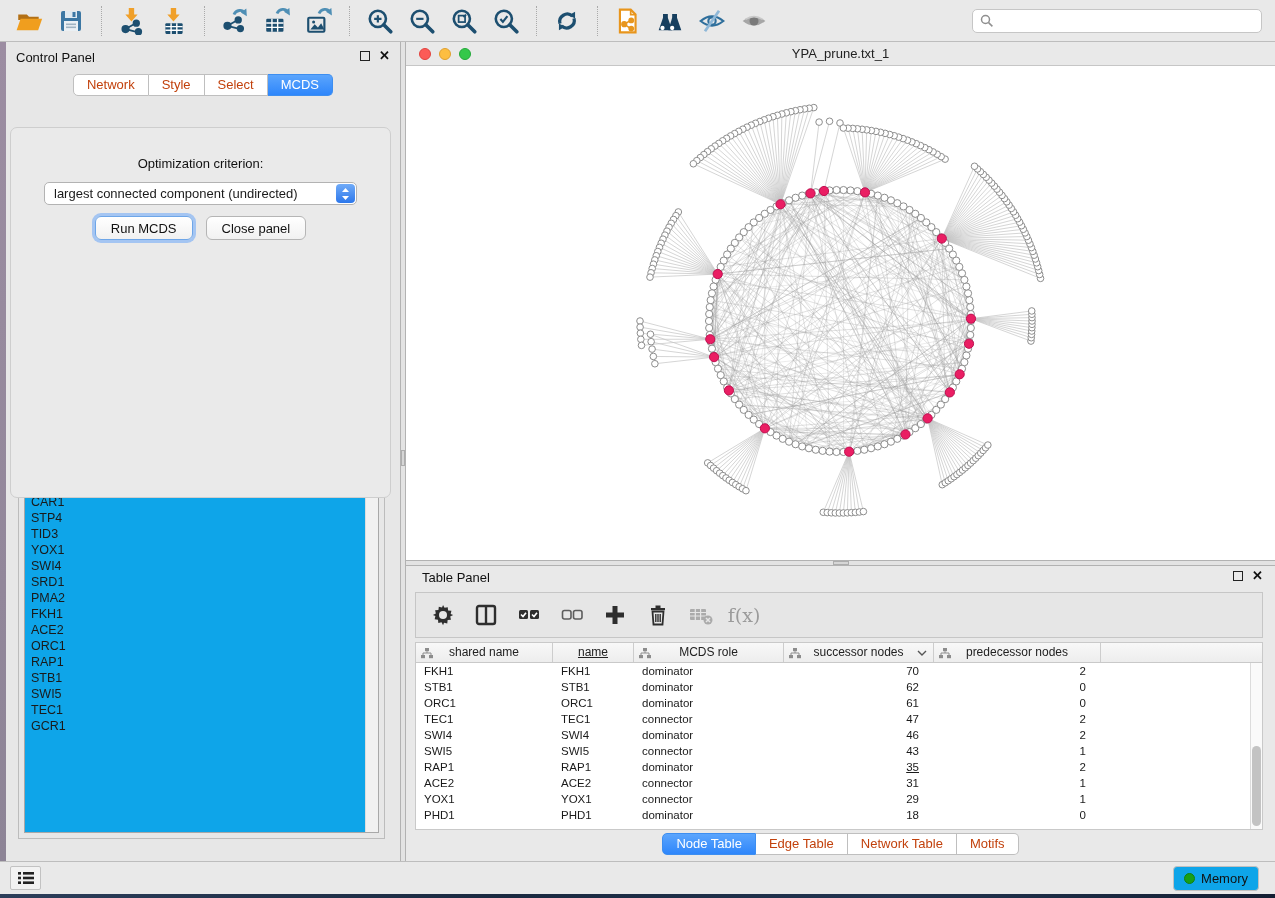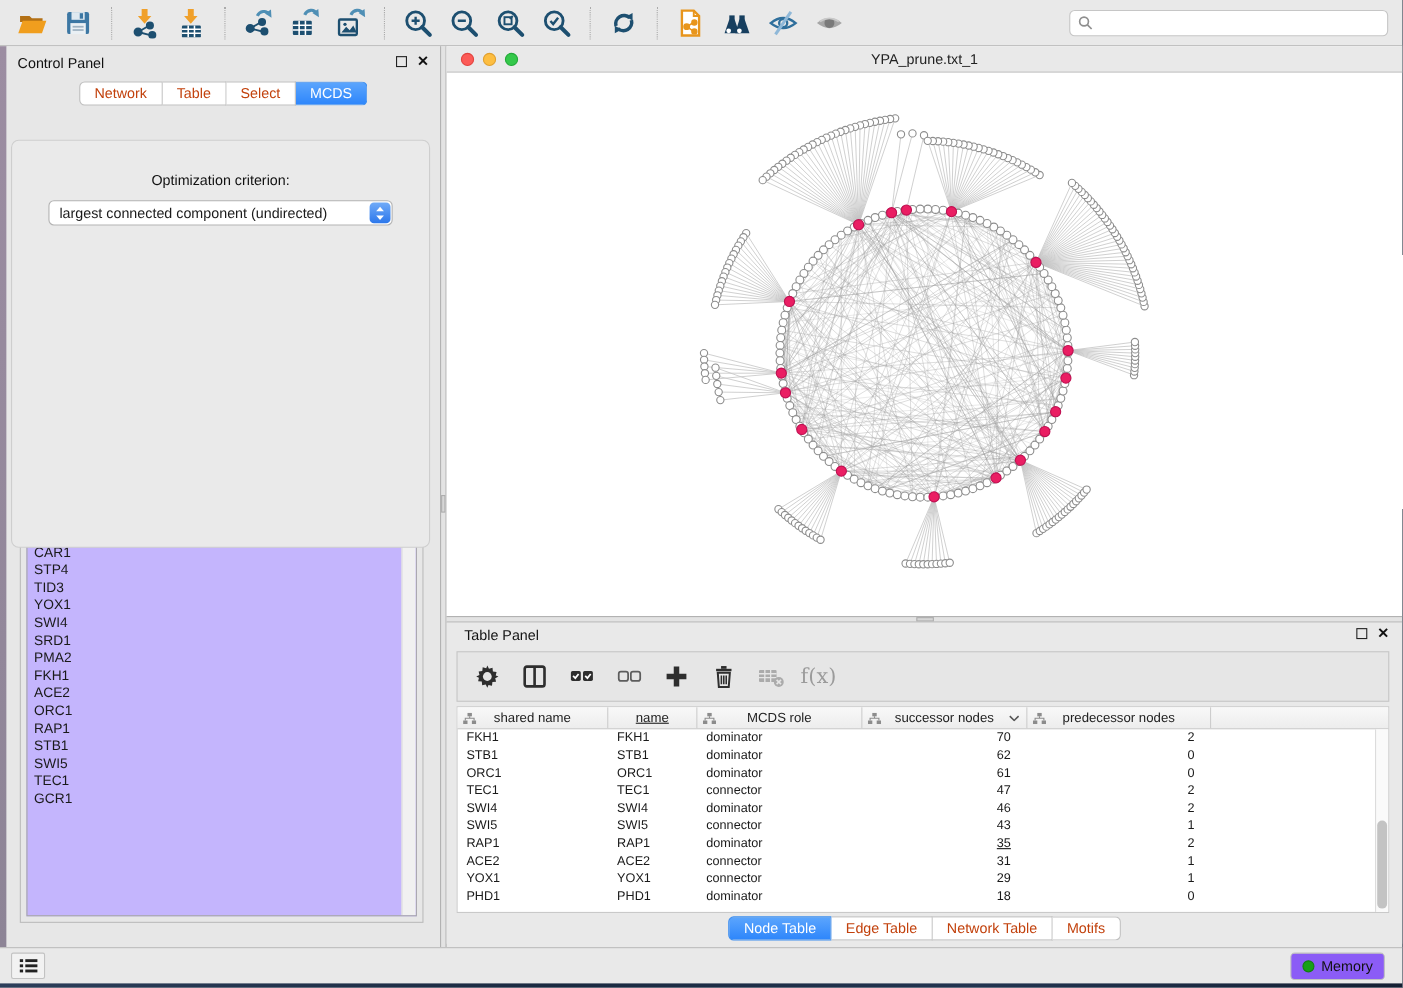--- a/index.html
+++ b/index.html
@@ -42,21 +42,21 @@
               border:1px solid #b3b3b3; border-radius:5px; font-size:13px; line-height:21px; padding-left:9px; }
   .dd-stepper { position:absolute; right:1px; top:1px; width:19px; height:19px; border-radius:4px;
                 background:linear-gradient(#70abf8,#2c77eb); display:flex; align-items:center; justify-content:center; }
   .btn-row { display:flex; justify-content:center; gap:13px; margin-top:11px; }
   .btn { height:24px; padding:0 15px; font-size:13px; color:#111; background:linear-gradient(#ffffff,#f1f1f1);
          border:1px solid #b5b5b5; border-radius:6px; }
   .btn.focused { box-shadow:0 0 0 3px rgba(105,165,248,.55); border-color:#6ea6e8; }
 
   .group { position:absolute; left:12px; right:15px; top:424px; bottom:22px; border:1px solid #bcbcbc; }
   .group-label { position:absolute; left:8px; top:-8px; background:#e7e7e7; padding:0 4px; font-size:13px; color:#111; }
-  .listbox { position:absolute; left:5px; right:5px; top:10px; bottom:5px; background:#c4b5fd;
+  .listbox { position:absolute; left:5px; right:5px; top:10px; bottom:5px; background:#0ea5e9;
              border:1px solid #a8a8a8; overflow:hidden; }
   .listbox .scroll-track { position:absolute; right:0; top:0; bottom:0; width:13px; background:#f1f1f1; border-left:1px solid #ddd; }
   .list-item { font-size:12.5px; line-height:16px; padding-left:6px; }
 
   
   .v-split { position:absolute; left:400px; top:42px; width:6px; height:819px; background:#e3e3e3;
              border-left:1px solid #b2b2b2; border-right:1px solid #b2b2b2; }
   .v-grip { position:absolute; left:0; right:0; top:408px; height:16px; background:#d6d6d6; border:1px solid #adadad; }
   .h-split { position:absolute; left:406px; top:560px; width:869px; height:6px; background:#e3e3e3;
              border-top:1px solid #b2b2b2; border-bottom:1px solid #b2b2b2; }
@@ -94,21 +94,21 @@
   .td.numcell { text-align:right; padding-right:15px; }
   .tp-scroll { position:absolute; right:0; top:20px; bottom:0; width:12px; background:#fafafa; border-left:1px solid #dcdcdc; }
   .tp-thumb { position:absolute; left:1px; right:1px; top:50%; bottom:3px; background:#c3c3c3; border-radius:5px; }
 
   .table-tabs { position:absolute; left:0; right:0; bottom:3px; display:flex; justify-content:center; }
 
   
   .status-bar { position:absolute; left:0; top:861px; width:1275px; height:33px; background:#e9e9e9; border-top:1px solid #bdbdbd; }
   .sb-list-btn { position:absolute; left:10px; top:4px; width:31px; height:24px; background:#f2f2f2;
                  border:1px solid #c2c2c2; border-radius:2px; display:flex; align-items:center; justify-content:center; }
-  .memory-btn { position:absolute; right:16px; top:4px; height:25px; background:#8b5cf6; border:1px solid #c0c0c0;
+  .memory-btn { position:absolute; right:16px; top:4px; height:25px; background:#0ea5e9; border:1px solid #c0c0c0;
                 border-radius:4px; display:flex; align-items:center; gap:6px; padding:0 10px; font-size:13px; color:#111; }
   .mem-dot { width:11px; height:11px; border-radius:50%; background:#18a018; border:1px solid #128012; }
   .desktop-bottom { position:absolute; left:0; top:894px; width:1275px; height:4px;
                     background:linear-gradient(90deg,#2c3e5a,#1a2940 40%,#223450 70%,#141f33); }
 </style>
 </head>
 <body>
 
 <div class="app">
 
@@ -276,34 +276,38 @@
   <div class="control-panel">
     <div class="panel-title-row">
       <span class="panel-title">Control Panel</span>
       <span class="win-btns">
         <span class="float-icon"></span>
         <span class="close-icon">✕</span>
       </span>
     </div>
     <div class="cp-tabs">
         <div class="seg-tab">Network</div>
-        <div class="seg-tab">Table</div>
+        <div class="seg-tab">Style</div>
         <div class="seg-tab">Select</div>
         <div class="seg-tab active">MCDS</div>
       </div>
     <div class="cp-inner">
       <div class="opt-label">Optimization criterion:</div>
       <div class="dropdown">
         <span>largest connected component (undirected)</span>
         <span class="dd-stepper">
           <svg width="9" height="14" viewBox="0 0 9 14">
               <path d="M4.5 1 8 5H1z" fill="#fff"></path>
               <path d="M4.5 13 1 9h7z" fill="#fff"></path>
             </svg>
         </span>
+      </div>
+      <div class="btn-row">
+        <button class="btn focused">Run MCDS</button>
+        <button class="btn">Close panel</button>
       </div>
     </div>
     <div class="group">
       <span class="group-label">MCDS result (17 nodes)</span>
       <div class="listbox">
         <div>
             <div class="list-item">PHD1</div>
             <div class="list-item">CAR1</div>
             <div class="list-item">STP4</div>
             <div class="list-item">TID3</div>

